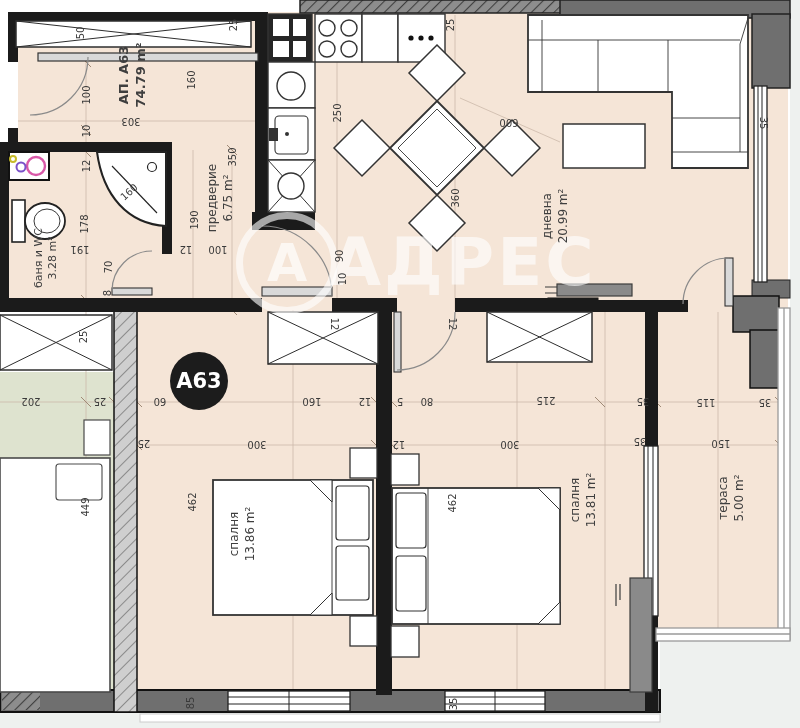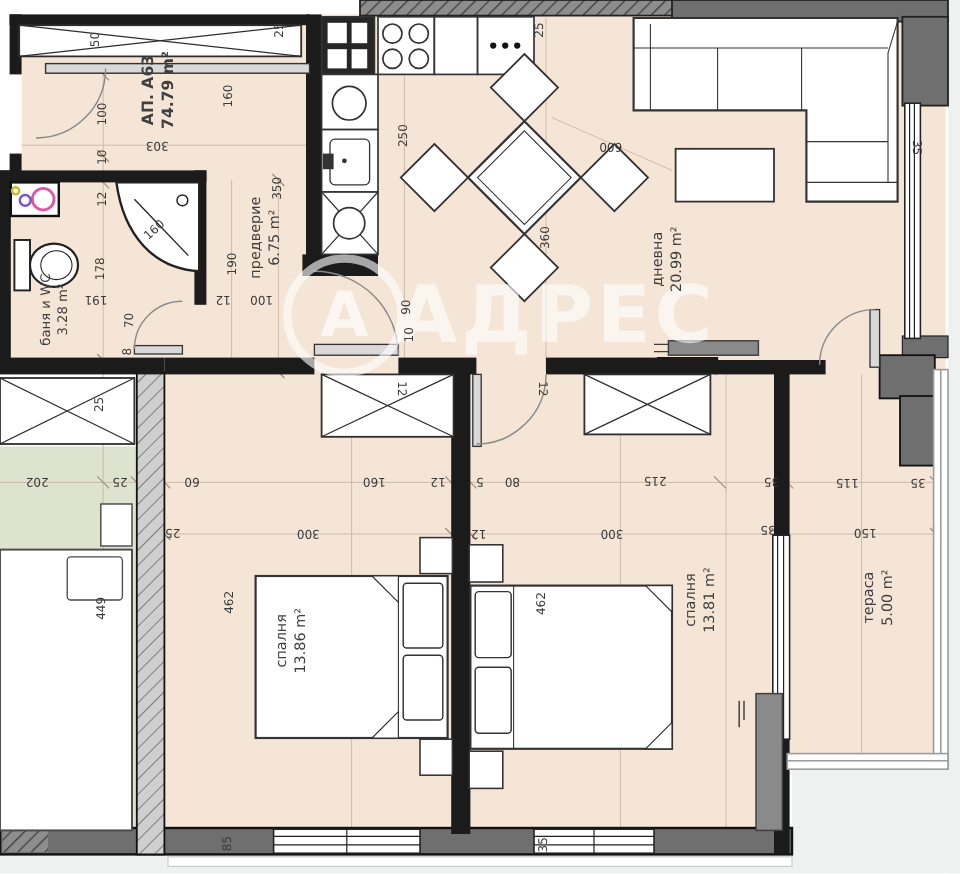--- a/index.html
+++ b/index.html
@@ -309,14 +309,15 @@
       <div class="room" style="left: 584px; top: 500px; transform: translate(-50%, -50%) rotate(-90deg); font-size: 12px;">
         <div>спалня</div>
         <div>13.81 m²</div>
       </div>
       <div class="room" style="left: 732px; top: 498px; transform: translate(-50%, -50%) rotate(-90deg); font-size: 12px;">
         <div>тераса</div>
         <div>5.00 m²</div>
       </div>
     </div>
 
+<div class="badge">А63</div>
 
 </div>
 
 </body></html>

